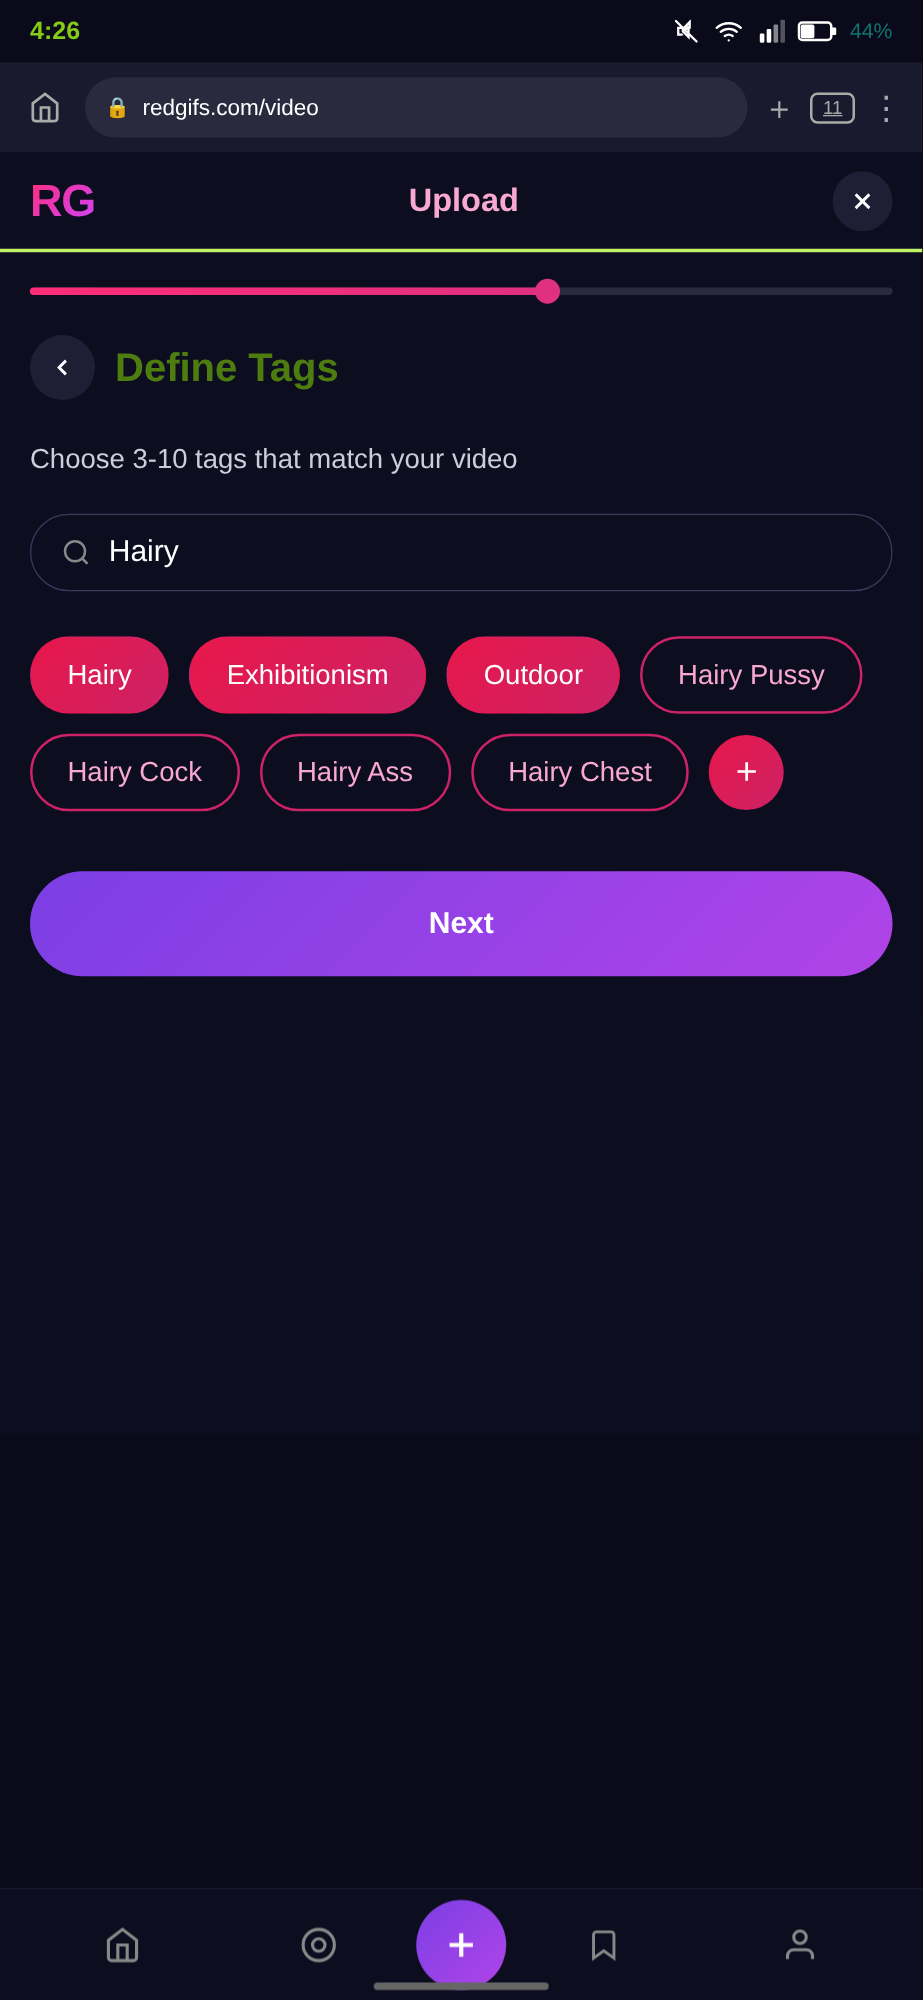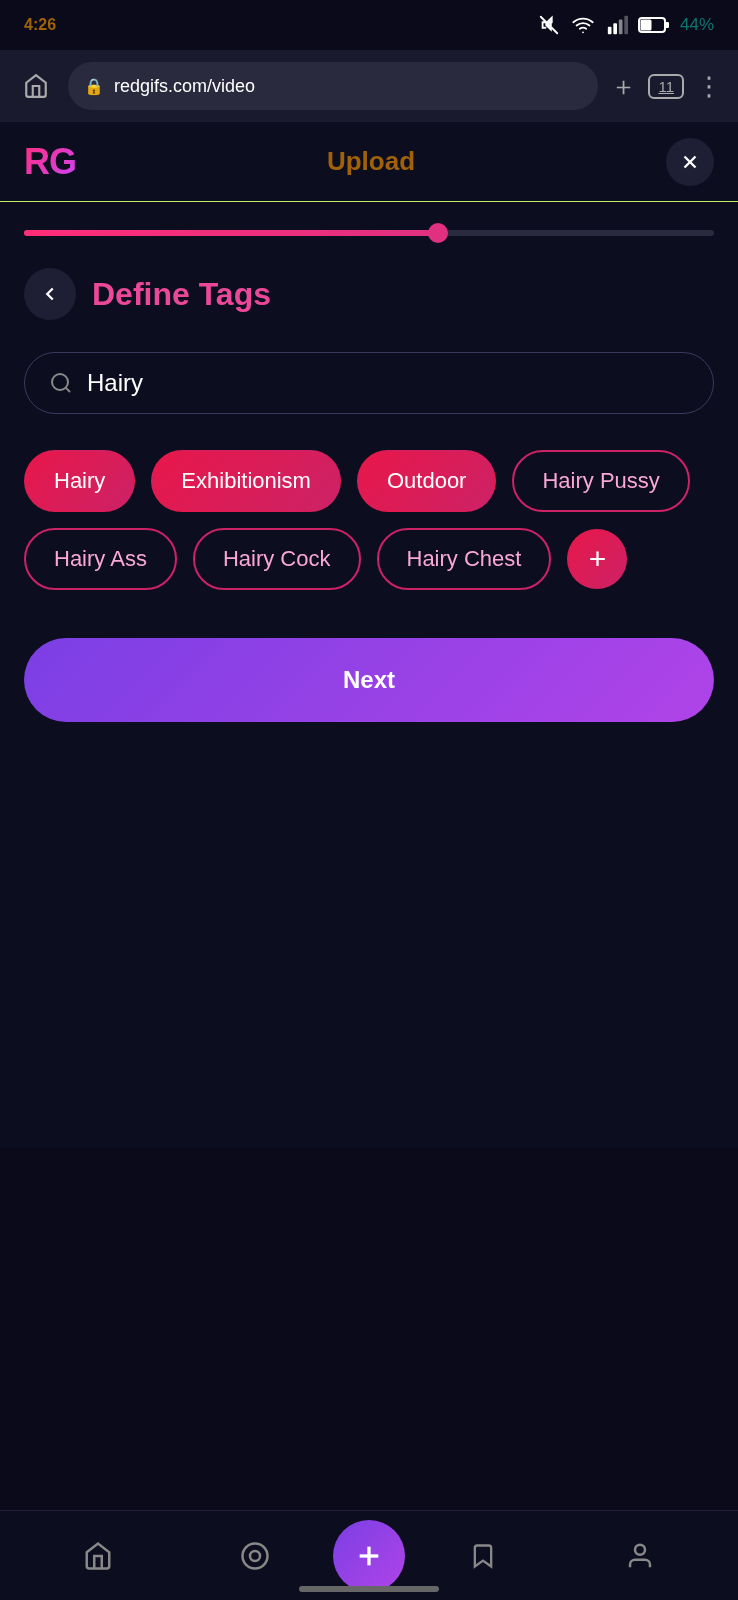--- a/index.html
+++ b/index.html
@@ -18,23 +18,23 @@
     .status-bar {
       background: #0a0a1a;
       height: 50px;
       display: flex;
       align-items: center;
       justify-content: space-between;
       padding: 0 24px;
     }
 
     .status-time {
-      font-size: 16px;
+      font-size: 20px;
       font-weight: 600;
-      color: #a16207;
+      color: #84cc16;
     }
 
     .status-icons {
       display: flex;
       align-items: center;
       gap: 10px;
       font-size: 14px;
       color: #0f766e;
     }
 
@@ -97,37 +97,37 @@
     }
 
     
     .app-header {
       background: #0d0d20;
       height: 80px;
       display: flex;
       align-items: center;
       justify-content: space-between;
       padding: 0 24px;
-      border-bottom: 1px solid #bef264;
+      border-bottom: 3px solid #bef264;
     }
 
     .logo {
       font-size: 36px;
       font-weight: 900;
       background: linear-gradient(135deg, #ff2d78, #cc44ff);
       -webkit-background-clip: text;
       -webkit-text-fill-color: transparent;
       background-clip: text;
       letter-spacing: -1px;
     }
 
     .header-title {
       font-size: 26px;
       font-weight: 600;
-      color: #a16207;
+      color: #f9a8d4;
     }
 
     .close-btn {
       width: 48px;
       height: 48px;
       border-radius: 50%;
       background: #1e1e35;
       border: none;
       display: flex;
       align-items: center;
@@ -195,21 +195,21 @@
       align-items: center;
       justify-content: center;
       cursor: pointer;
       color: #fff;
       font-size: 22px;
     }
 
     .section-title {
       font-size: 32px;
       font-weight: 700;
-      color: #ec4899;
+      color: #4d7c0f;
     }
 
     .subtitle {
       font-size: 22px;
       color: #ccccdd;
       margin-bottom: 28px;
       line-height: 1.4;
     }
 
     
@@ -421,40 +421,41 @@
   <div class="section-header">
     <button class="back-btn">
       <svg width="22" height="22" viewBox="0 0 24 24" fill="none" stroke="#fff" stroke-width="2.5">
         <polyline points="15,18 9,12 15,6"></polyline>
       </svg>
     </button>
     <span class="section-title">Define Tags</span>
   </div>
 
   
+  <p class="subtitle">Choose 3-10 tags that match your video</p>
 
   
   <div class="search-container">
     <svg class="search-icon" width="24" height="24" viewBox="0 0 24 24" fill="none" stroke="#888" stroke-width="2">
       <circle cx="11" cy="11" r="8"></circle>
       <line x1="21" y1="21" x2="16.65" y2="16.65"></line>
     </svg>
     <input class="search-input" type="text" value="Hairy" style="">
   </div>
 
   
   <div class="tags-container">
 
     <span class="tag tag-selected">Hairy</span>
     <span class="tag tag-selected">Exhibitionism</span>
     <span class="tag tag-selected">Outdoor</span>
     <span class="tag tag-outline">Hairy Pussy</span>
 
+    <span class="tag tag-outline">Hairy Cock</span>
     <span class="tag tag-outline">Hairy Ass</span>
-    <span class="tag tag-outline">Hairy Cock</span>
 
     <span class="tag tag-outline">Hairy Chest</span>
     <button class="tag-add">+</button>
   </div>
 
   
   <button class="next-btn">Next</button>
 
 </div>
 

